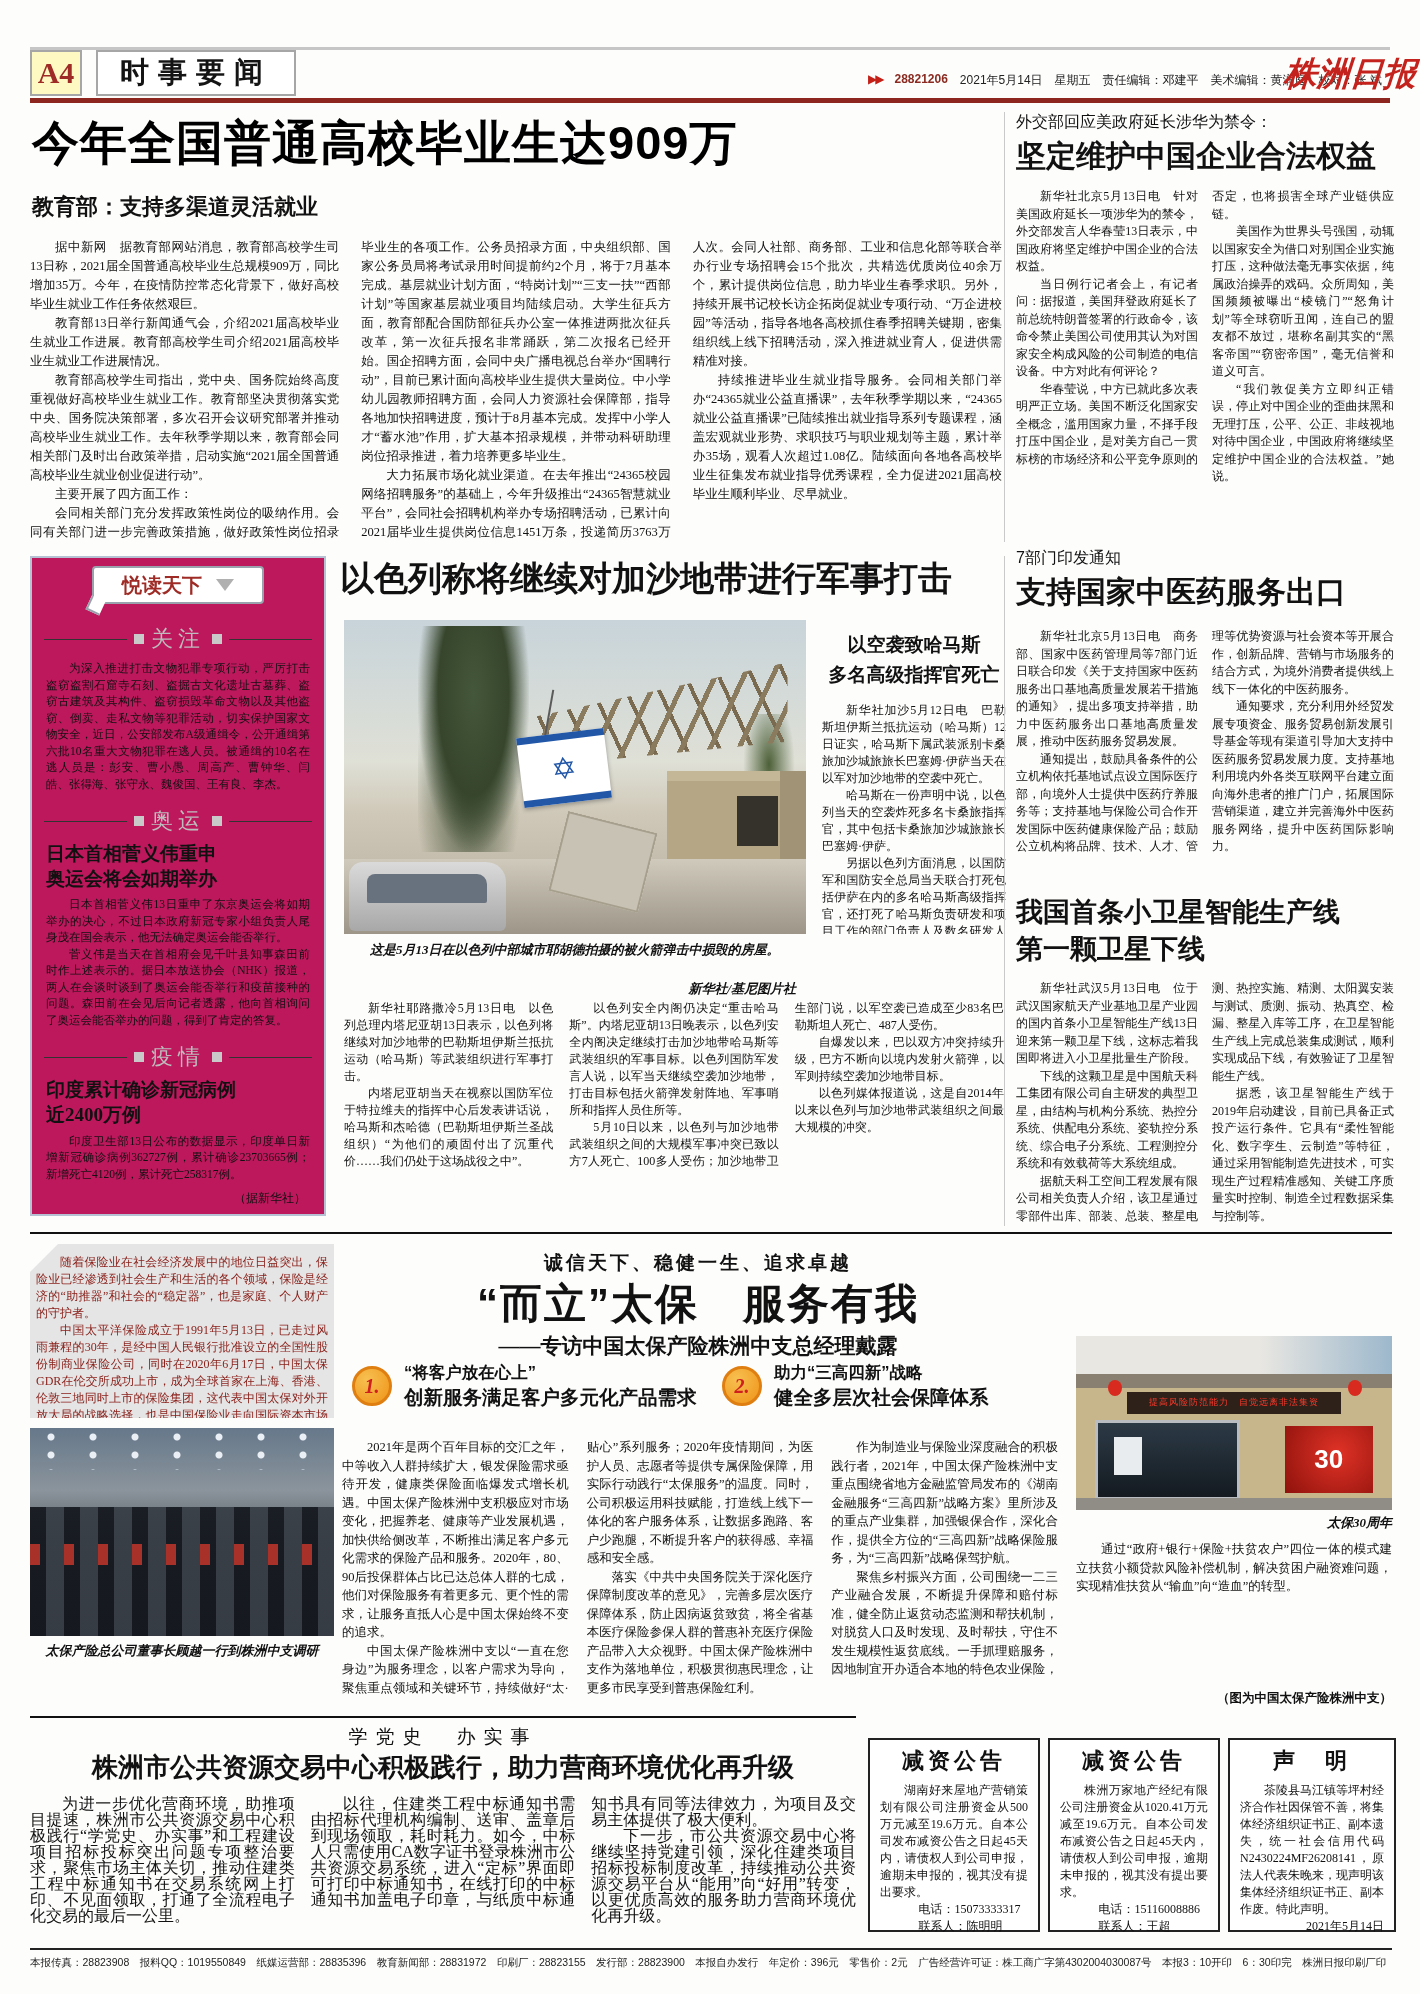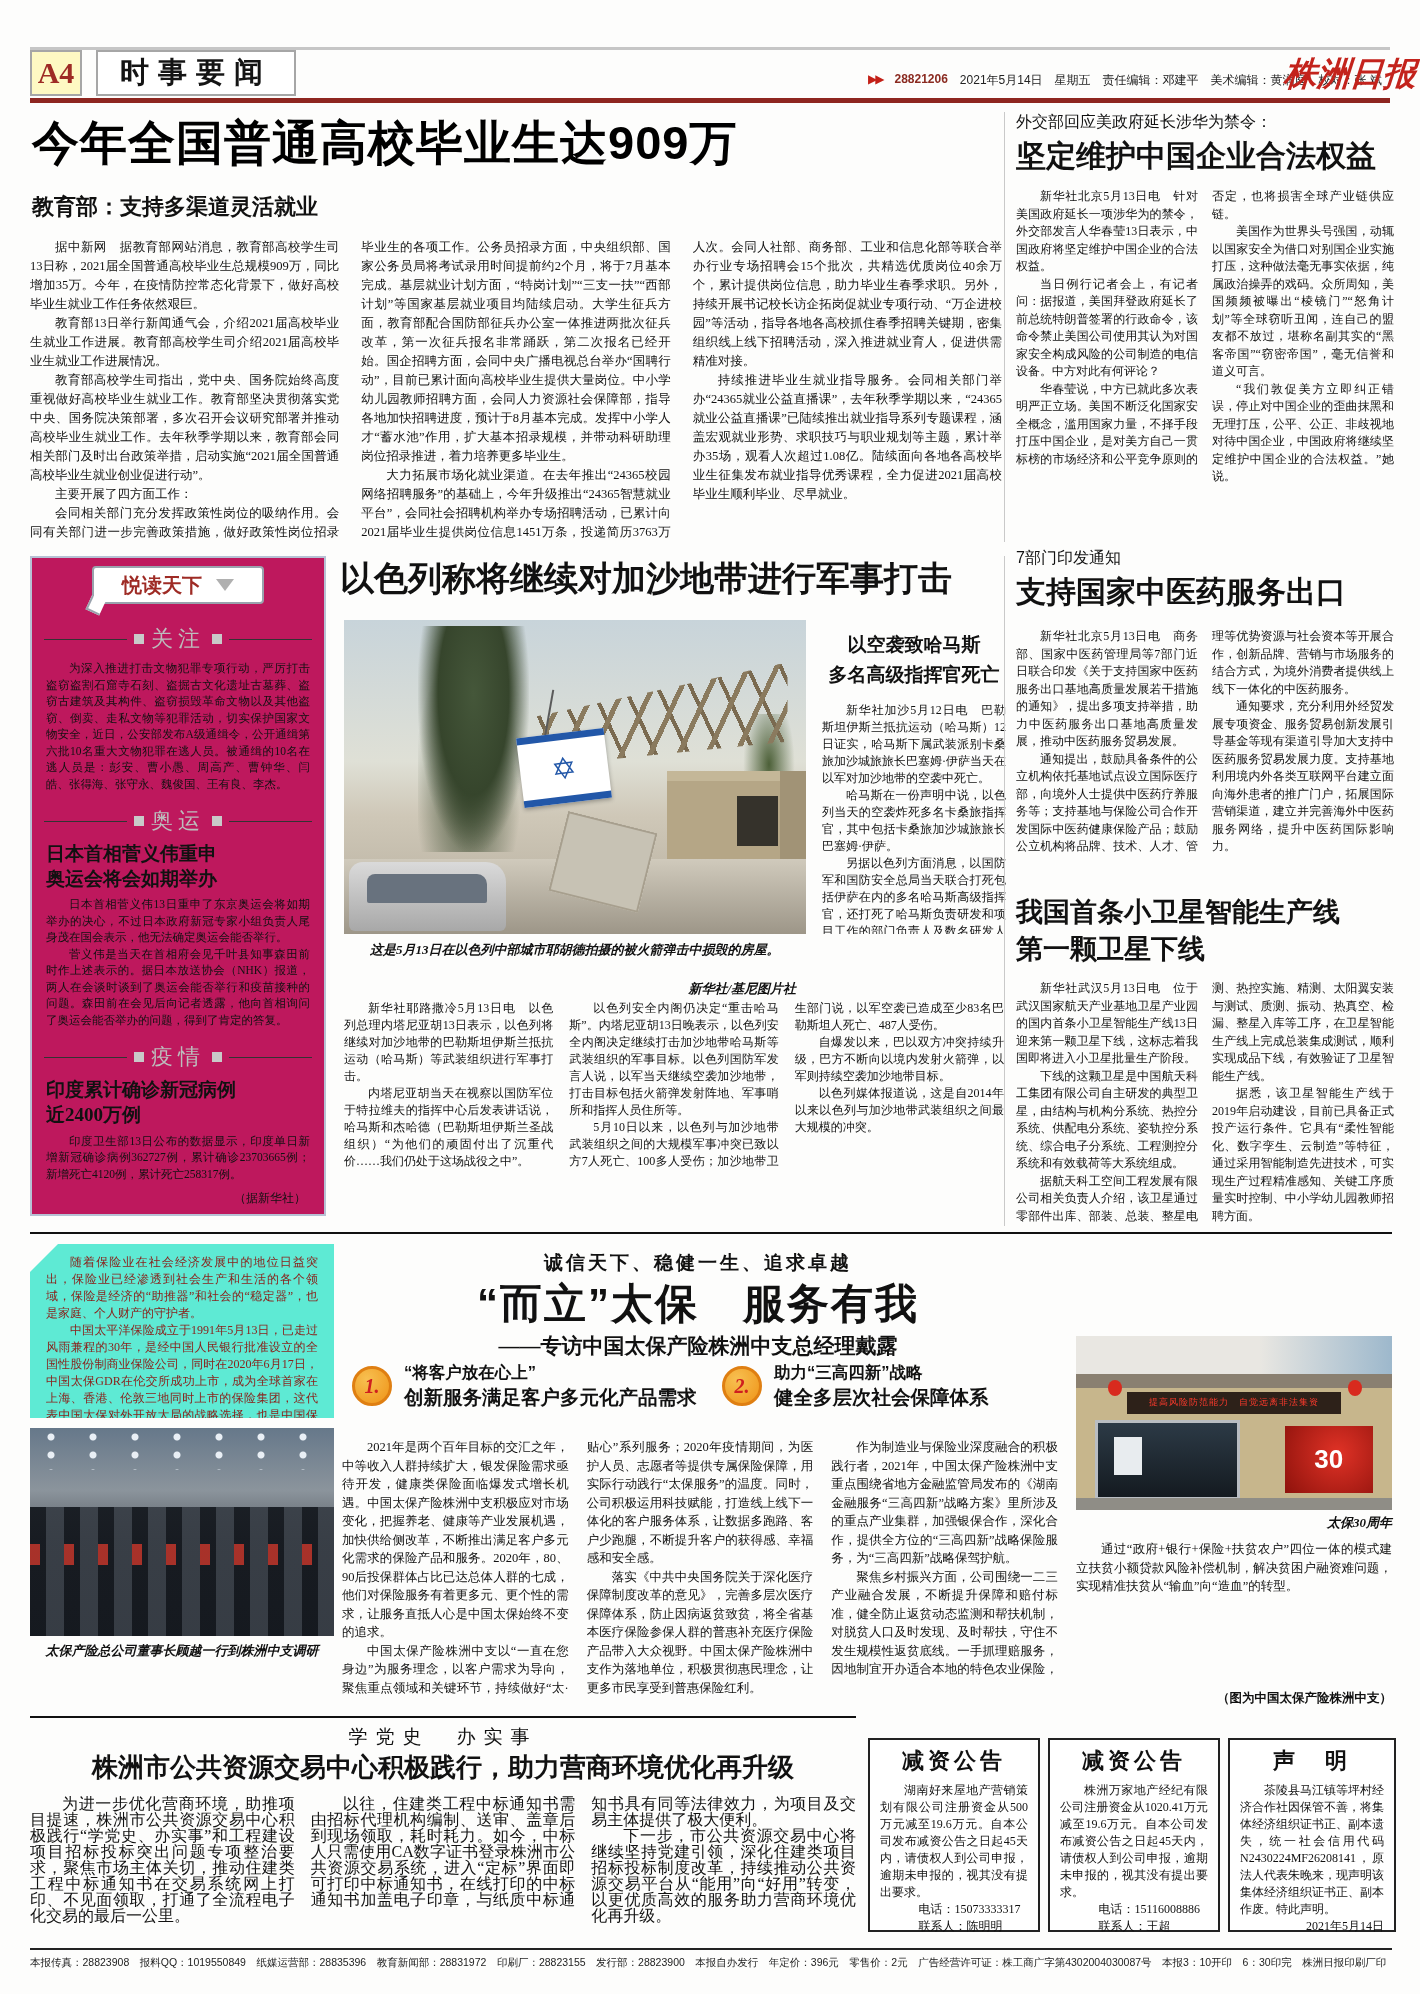--- a/index.html
+++ b/index.html
@@ -105,23 +105,23 @@
   .tcm-body{left:1016px;top:628px;width:378px;height:252px;column-count:2;column-gap:14px;
             font-size:12px;line-height:17.5px;}
   .sat-headline{left:1016px;top:894px;width:378px;font:bold 27px "Liberation Serif",serif;line-height:37px;}
   .sat-body{left:1016px;top:980px;width:378px;height:246px;column-count:2;column-gap:14px;
             font-size:12px;line-height:17.5px;}
 
   .hr1{left:30px;top:1232px;width:1362px;height:2px;background:#111;}
   .hr2{left:30px;top:1716px;width:826px;height:2px;background:#111;}
 
   
-  .pink{left:30px;top:1244px;width:304px;height:174px;background:#5eead4;box-sizing:border-box;
+  .pink{left:30px;top:1244px;width:304px;height:174px;background:#e5e5e5;box-sizing:border-box;
         clip-path:polygon(28px 0,100% 0,100% 100%,0 100%,0 28px);
-        padding:10px 16px;color:#8a221c;font-size:12px;line-height:17px;}
+        padding:10px 6px;color:#8a221c;font-size:12px;line-height:17px;}
   .f-slogan{left:340px;top:1250px;width:716px;text-align:center;
             font:bold 19px "Liberation Sans",sans-serif;letter-spacing:3px;}
   .f-headline{left:340px;top:1276px;width:716px;text-align:center;
               font:bold 42px "Liberation Sans",sans-serif;letter-spacing:2px;}
   .f-subhead{left:340px;top:1332px;width:716px;text-align:center;
              font:bold 21px "Liberation Serif",serif;}
   .badge{width:40px;height:40px;border-radius:50%;box-sizing:border-box;
          background:radial-gradient(circle at 35% 30%,#f7c051,#ef9317);border:3px solid #df7f12;
          color:#cf1f1f;font:bold italic 20px "Liberation Serif",serif;
          display:flex;align-items:center;justify-content:center;}
@@ -322,21 +322,21 @@
       <p>通知要求，充分利用外经贸发展专项资金、服务贸易创新发展引导基金等现有渠道引导加大支持中医药服务贸易发展力度。支持基地利用境内外各类互联网平台建立面向海外患者的推广门户，拓展国际营销渠道，建立并完善海外中医药服务网络，提升中医药国际影响力。</p>
     </div>
   <div class="abs sat-headline">
     <div>我国首条小卫星智能生产线</div>
     <div>第一颗卫星下线</div>
   </div>
   <div class="abs sat-body cols jtext">
       <p>新华社武汉5月13日电　位于武汉国家航天产业基地卫星产业园的国内首条小卫星智能生产线13日迎来第一颗卫星下线，这标志着我国即将进入小卫星批量生产阶段。</p>
       <p>下线的这颗卫星是中国航天科工集团有限公司自主研发的典型卫星，由结构与机构分系统、热控分系统、供配电分系统、姿轨控分系统、综合电子分系统、工程测控分系统和有效载荷等大系统组成。</p>
       <p>据航天科工空间工程发展有限公司相关负责人介绍，该卫星通过零部件出库、部装、总装、整星电测、热控实施、精测、太阳翼安装与测试、质测、振动、热真空、检漏、整星入库等工序，在卫星智能生产线上完成总装集成测试，顺利实现成品下线，有效验证了卫星智能生产线。</p>
-      <p>据悉，该卫星智能生产线于2019年启动建设，目前已具备正式投产运行条件。它具有“柔性智能化、数字孪生、云制造”等特征，通过采用智能制造先进技术，可实现生产过程精准感知、关键工序质量实时控制、中小学幼儿园教师招聘方面。</p>
+      <p>据悉，该卫星智能生产线于2019年启动建设，目前已具备正式投产运行条件。它具有“柔性智能化、数字孪生、云制造”等特征，通过采用智能制造先进技术，可实现生产过程精准感知、关键工序质量实时控制、制造全过程数据采集与控制等。</p>
     </div>
 
   <div class="abs hr1"></div>
 
   <div class="abs pink jtext">
       <p>随着保险业在社会经济发展中的地位日益突出，保险业已经渗透到社会生产和生活的各个领域，保险是经济的“助推器”和社会的“稳定器”，也是家庭、个人财产的守护者。</p>
       <p>中国太平洋保险成立于1991年5月13日，已走过风雨兼程的30年，是经中国人民银行批准设立的全国性股份制商业保险公司，同时在2020年6月17日，中国太保GDR在伦交所成功上市，成为全球首家在上海、香港、伦敦三地同时上市的保险集团，这代表中国太保对外开放大局的战略选择，也是中国保险业走向国际资本市场的重要标志性事件。</p>
     </div>
   <div class="abs f-slogan">诚信天下、稳健一生、追求卓越</div>
   <div class="abs f-headline">“而立”太保　服务有我</div>

